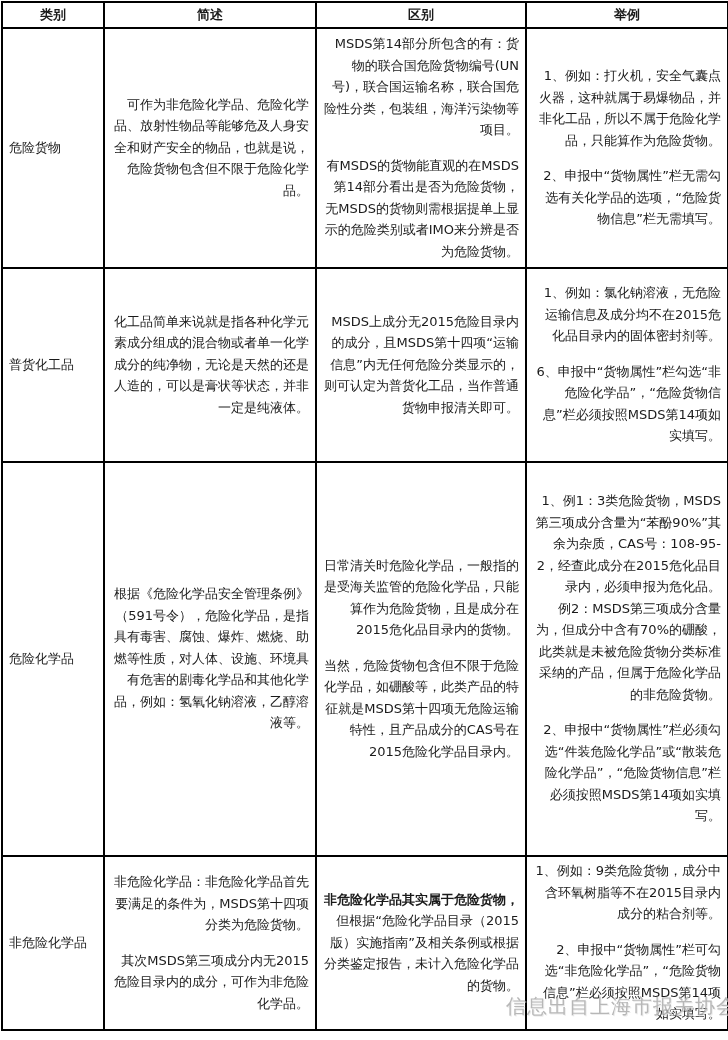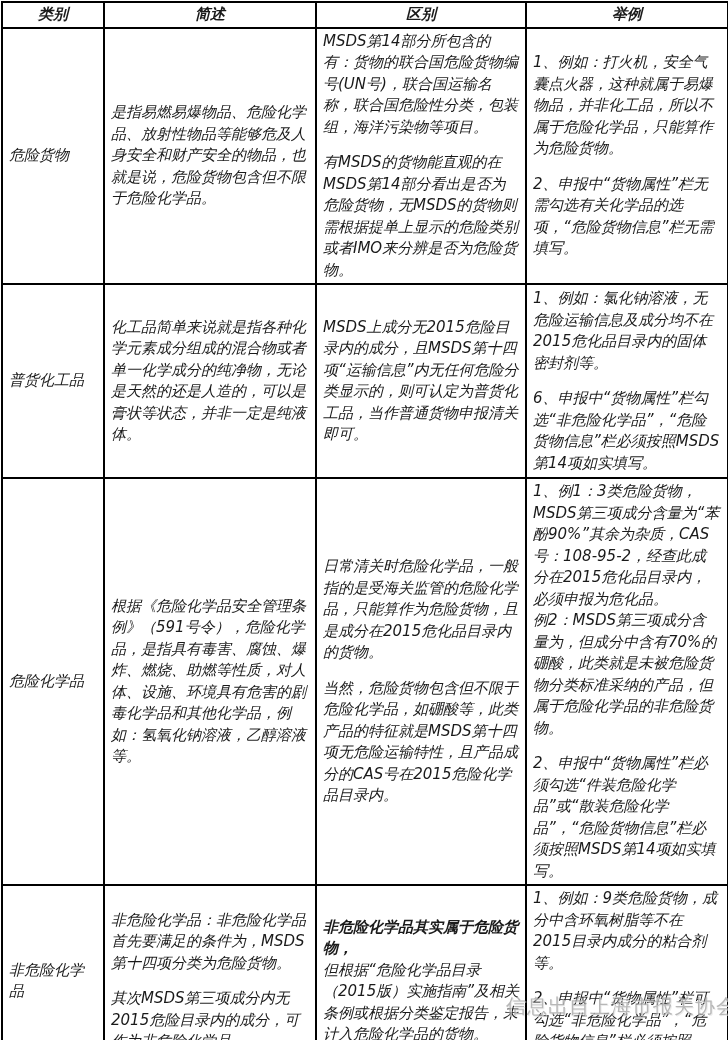--- a/index.html
+++ b/index.html
@@ -15,43 +15,42 @@
   }
   table.class-table {
     border-collapse: collapse;
     table-layout: fixed;
     width: 726px;
     margin: 1px;
     background: #fff;
   }
   .class-table th, .class-table td {
     border: 2px solid #000000;
-    font-size: 15px;
+    font-size: 13px;
     line-height: 21.5px;
     padding: 2px 6px;
     vertical-align: middle;
     overflow: hidden;
-    font-style: italic;
   }
   .class-table th {
     font-weight: bold;
     text-align: center;
     padding: 1px 2px;
   }
   .class-table td.cat {
     text-align: left;
   }
   tr.r-head { height: 22px; }
   tr.r0 { height: 240px; }
   tr.r1 { height: 194px; }
   tr.r2 { height: 394px; }
   tr.r3 { height: 174px; }
   .class-table p {
     margin: 0;
-    text-align: left;
+    text-align: right;
   }
   .class-table p.gap {
     margin-top: 14px;
   }
   .class-table p strong {
     font-weight: bold;
   }
   .watermark {
     position: absolute;
     left: 506px;
@@ -80,21 +79,21 @@
       <th>类别</th>
       <th>简述</th>
       <th>区别</th>
       <th>举例</th>
     </tr>
   </thead>
   <tbody>
     <tr class="r0">
       <td class="cat">危险货物</td>
       <td>
-        <p>是指易燃易爆物品、危险化学品、放射性物品等能够危及人身安全和财产安全的物品，也就是说，危险货物包含但不限于危险化学品。</p>
+        <p>可作为非危险化学品、危险化学品、放射性物品等能够危及人身安全和财产安全的物品，也就是说，危险货物包含但不限于危险化学品。</p>
       </td>
       <td>
         <p>MSDS第14部分所包含的有：货物的联合国危险货物编号(UN号)，联合国运输名称，联合国危险性分类，包装组，海洋污染物等项目。</p>
         <p class="gap">有MSDS的货物能直观的在MSDS第14部分看出是否为危险货物，无MSDS的货物则需根据提单上显示的危险类别或者IMO来分辨是否为危险货物。</p>
       </td>
       <td>
         <p>1、例如：打火机，安全气囊点火器，这种就属于易爆物品，并非化工品，所以不属于危险化学品，只能算作为危险货物。</p>
         <p class="gap">2、申报中“货物属性”栏无需勾选有关化学品的选项，“危险货物信息”栏无需填写。</p>
       </td>
     </tr>

